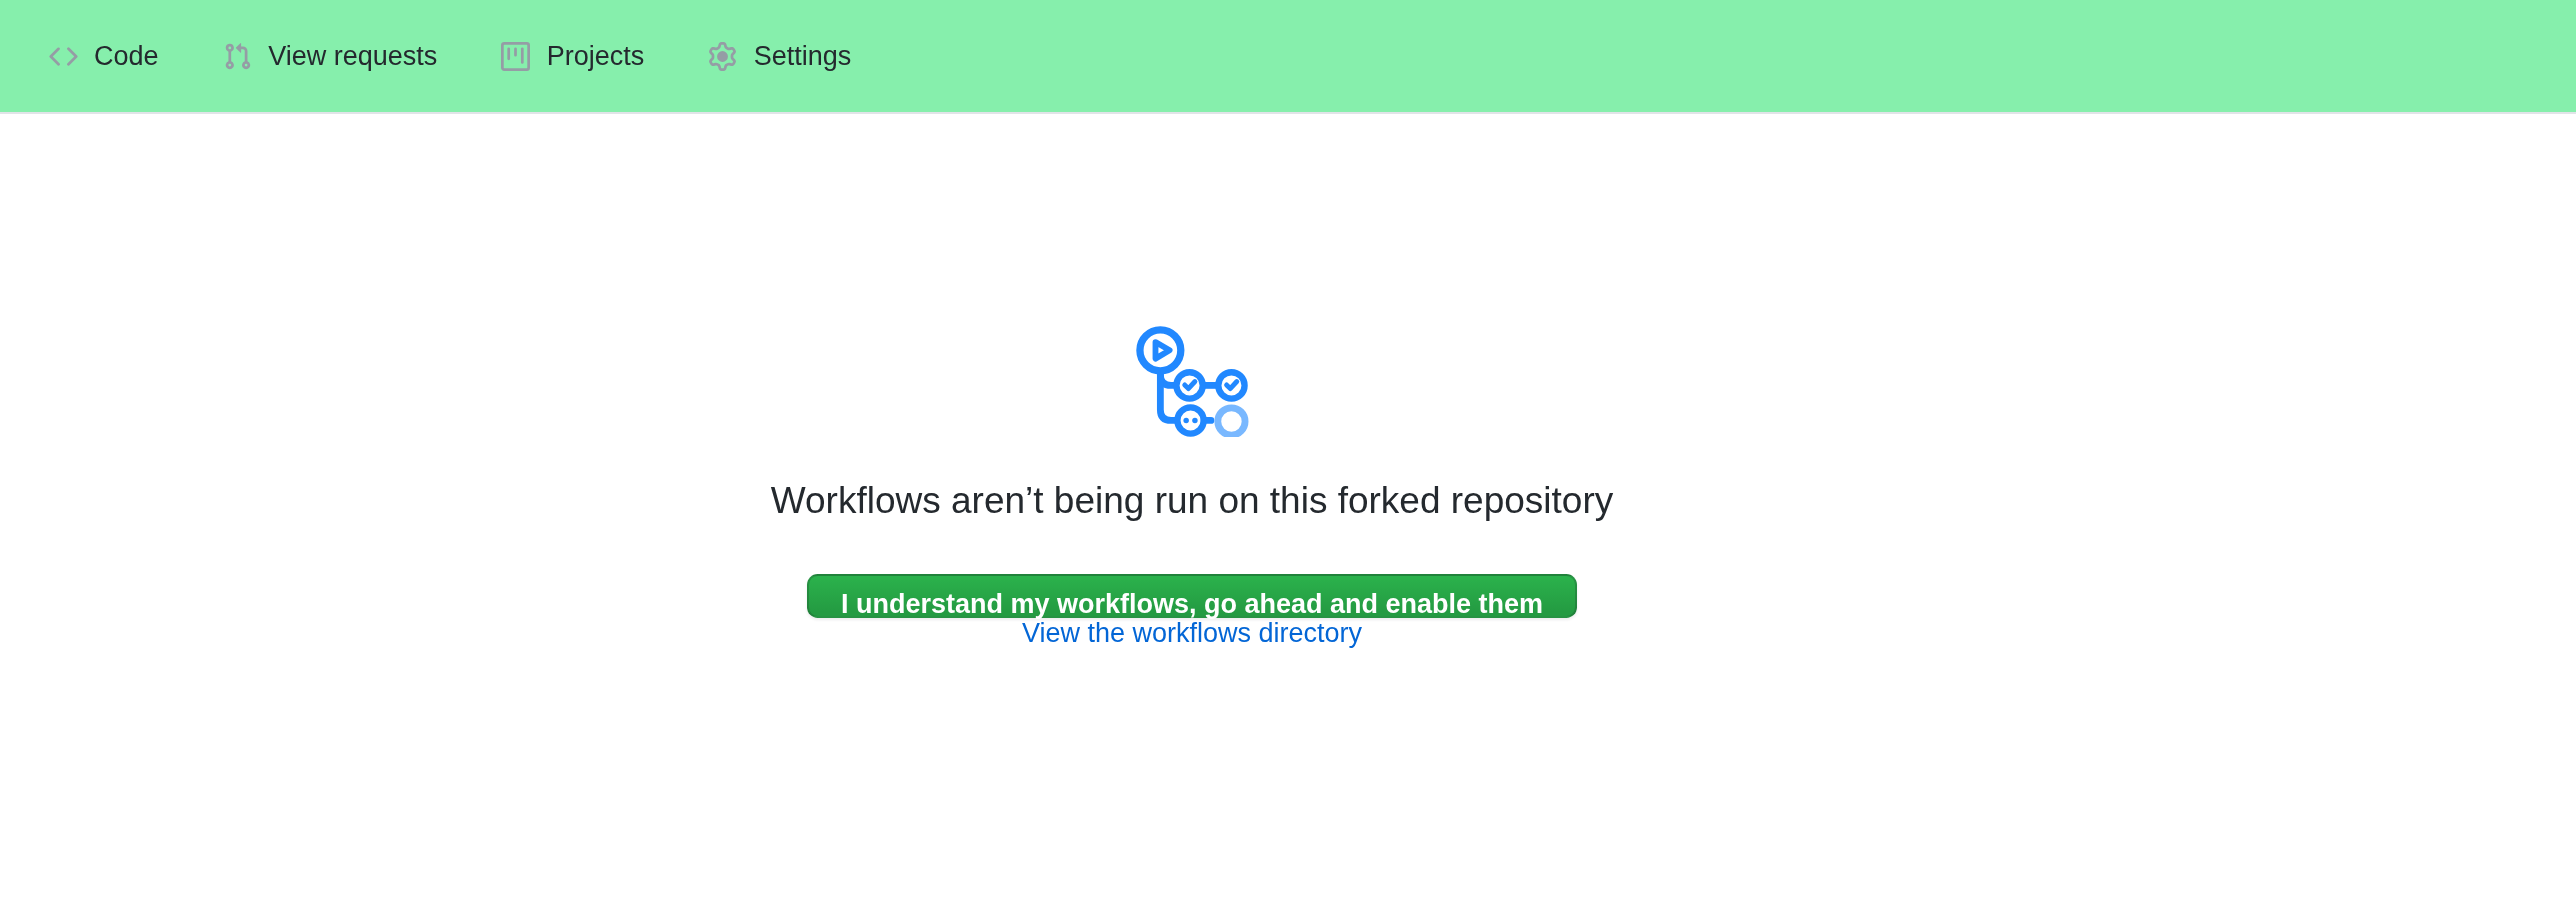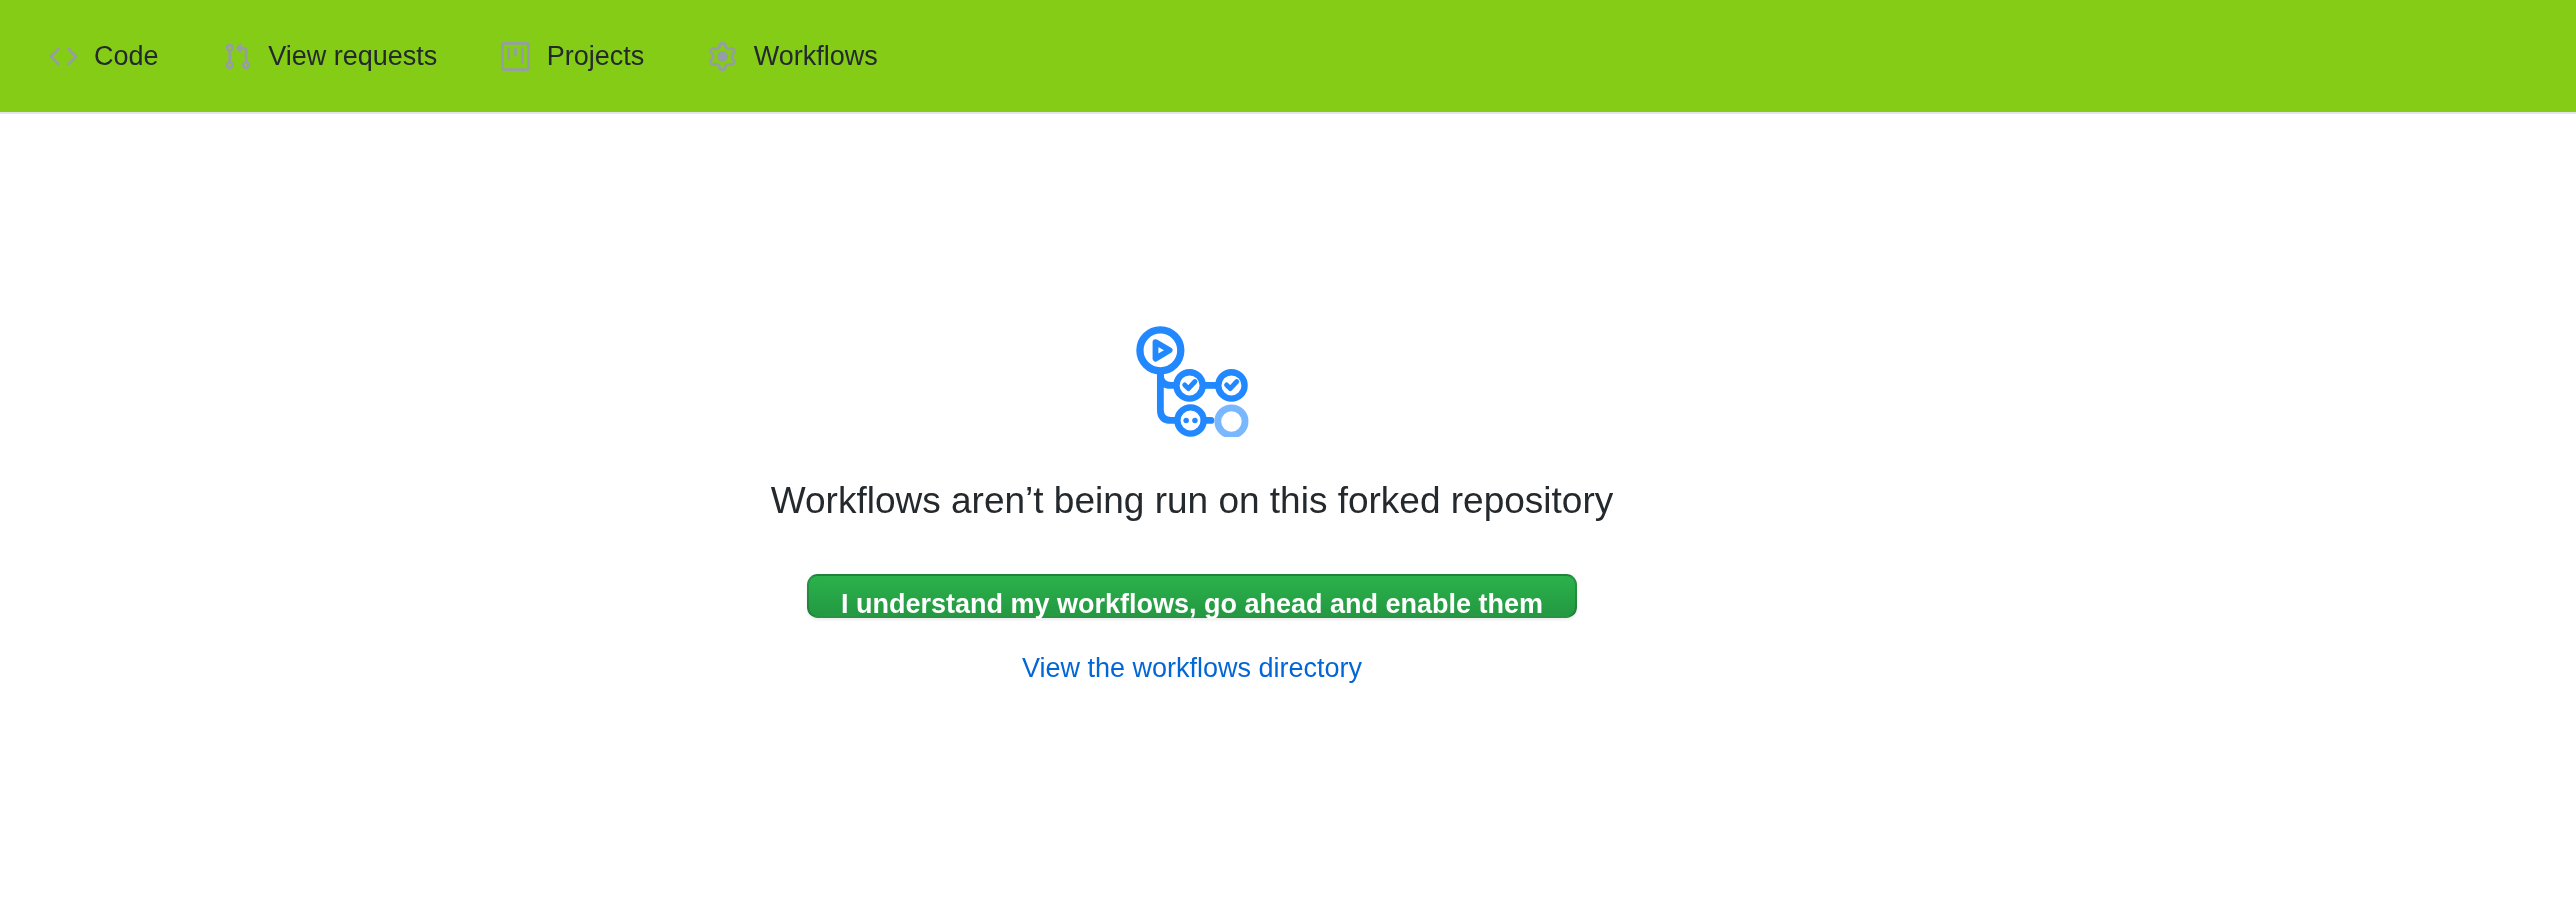--- a/index.html
+++ b/index.html
@@ -7,21 +7,21 @@
   body {
     font-family: "Liberation Sans", "DejaVu Sans", sans-serif;
     background: #ffffff;
     color: #24292e;
     -webkit-font-smoothing: antialiased;
   }
 
   
   .tabbar {
     height: 114px;
-    background: #84cc16;
+    background: #86efac;
     border-bottom: 2px solid #e1e4e8;
     display: flex;
     align-items: stretch;
     padding-left: 19.5px;
   }
   .tab {
     position: relative;
     display: flex;
     align-items: center;
     gap: 16.6px;
@@ -75,21 +75,21 @@
     color: #ffffff;
     font-family: inherit;
     font-size: 27px;
     font-weight: 700;
     line-height: 56px;
     border: 2px solid rgba(27,31,35,0.2);
     border-radius: 10.7px;
     cursor: pointer;
     box-shadow: 0 2px 2.9px rgba(27,31,35,0.08);
   }
-  .bs-link-row { margin-top: 35px; }
+  .bs-link-row { }
   .bs-link {
     font-size: 27px;
     color: #0366d6;
     text-decoration: none;
     cursor: pointer;
   }
 </style>
 </head>
 <body>
 
@@ -114,21 +114,21 @@
     <svg class="ticon" viewBox="0 0 16 16">
       <path d="M1.75 0A1.75 1.75 0 000 1.75v12.5C0 15.216.784 16 1.75 16h12.5A1.75 1.75 0 0016 14.25V1.75A1.75 1.75 0 0014.25 0H1.75zM1.5 1.75a.25.25 0 01.25-.25h12.5a.25.25 0 01.25.25v12.5a.25.25 0 01-.25.25H1.75a.25.25 0 01-.25-.25V1.75zM11.75 3a.75.75 0 00-.75.75v7.5a.75.75 0 001.5 0v-7.5a.75.75 0 00-.75-.75zm-8.25.75a.75.75 0 011.5 0v5.5a.75.75 0 01-1.5 0v-5.5zM8 3a.75.75 0 00-.75.75v3.5a.75.75 0 001.5 0v-3.5A.75.75 0 008 3z"></path>
     </svg>
     <span>Projects</span>
   </a>
 
   <a class="tab">
     <svg class="ticon" viewBox="0 0 16 16">
       <path d="M7.429 1.525a6.593 6.593 0 011.142 0c.036.003.108.036.137.146l.289 1.105c.147.56.55.967.997 1.189.174.086.341.183.501.29.417.278.97.423 1.53.27l1.102-.303c.11-.03.175.016.195.046.219.31.41.641.573.989.014.031.022.11-.059.19l-.815.806c-.411.406-.562.957-.53 1.456a4.588 4.588 0 010 .582c-.032.499.119 1.05.53 1.456l.815.806c.08.08.073.159.059.19a6.494 6.494 0 01-.573.99c-.02.029-.086.074-.195.045l-1.103-.303c-.559-.153-1.112-.008-1.529.27-.16.107-.327.204-.5.29-.449.222-.851.628-.998 1.189l-.289 1.105c-.029.11-.101.143-.137.146a6.613 6.613 0 01-1.142 0c-.036-.003-.108-.037-.137-.146l-.289-1.105c-.147-.56-.55-.967-.997-1.189a4.502 4.502 0 01-.501-.29c-.417-.278-.97-.423-1.53-.27l-1.102.303c-.11.03-.175-.016-.195-.046a6.492 6.492 0 01-.573-.989c-.014-.031-.022-.11.059-.19l.815-.806c.411-.406.562-.957.53-1.456a4.587 4.587 0 010-.582c.032-.499-.119-1.05-.53-1.456l-.815-.806c-.08-.08-.073-.159-.059-.19.163-.348.354-.679.573-.989.02-.03.085-.076.195-.046l1.103.303c.559.153 1.112.008 1.529-.27.16-.107.327-.204.5-.29.449-.222.851-.628.998-1.189l.289-1.105c.029-.11.101-.143.137-.146zM8 0c-.236 0-.47.01-.701.03-.743.065-1.29.615-1.458 1.261l-.29 1.106c-.017.066-.078.158-.211.224a5.994 5.994 0 00-.668.386c-.123.082-.233.09-.3.071L3.27 2.776c-.644-.177-1.392.02-1.82.63a7.977 7.977 0 00-.704 1.217c-.315.675-.111 1.422.363 1.891l.815.806c.05.048.098.147.088.294a6.084 6.084 0 000 .772c.01.147-.038.246-.088.294l-.815.806c-.474.469-.678 1.216-.363 1.891.2.428.436.835.704 1.218.428.609 1.176.806 1.82.63l1.103-.303c.066-.019.176-.011.299.071.213.143.436.272.668.386.133.066.194.158.212.224l.289 1.106c.169.646.715 1.196 1.458 1.26a8.094 8.094 0 001.402 0c.743-.064 1.29-.614 1.458-1.26l.29-1.106c.017-.066.078-.158.211-.224a5.98 5.98 0 00.668-.386c.123-.082.233-.09.3-.071l1.102.302c.644.177 1.392-.02 1.82-.63.268-.382.505-.789.704-1.217.315-.675.111-1.422-.364-1.891l-.814-.806c-.05-.048-.098-.147-.088-.294a6.1 6.1 0 000-.772c-.01-.147.039-.246.088-.294l.814-.806c.475-.469.679-1.216.364-1.891a7.992 7.992 0 00-.704-1.218c-.428-.609-1.176-.806-1.82-.63l-1.103.303c-.066.019-.176.011-.299-.071a5.991 5.991 0 00-.668-.386c-.133-.066-.194-.158-.212-.224L10.16 1.29C9.99.645 9.444.095 8.701.031A8.094 8.094 0 008 0zm1.5 8a1.5 1.5 0 11-3 0 1.5 1.5 0 013 0zM11 8a3 3 0 11-6 0 3 3 0 016 0z"></path>
     </svg>
-    <span>Workflows</span>
+    <span>Settings</span>
   </a>
 
 </nav>
 
 <main class="content">
   <div class="blankslate">
 
     <svg class="workflow-art" viewBox="0 0 116 114" fill="none">
 
       <path d="M25 45 V50 Q25 61 36 61 H41" stroke="#2188ff" stroke-width="7"></path>

